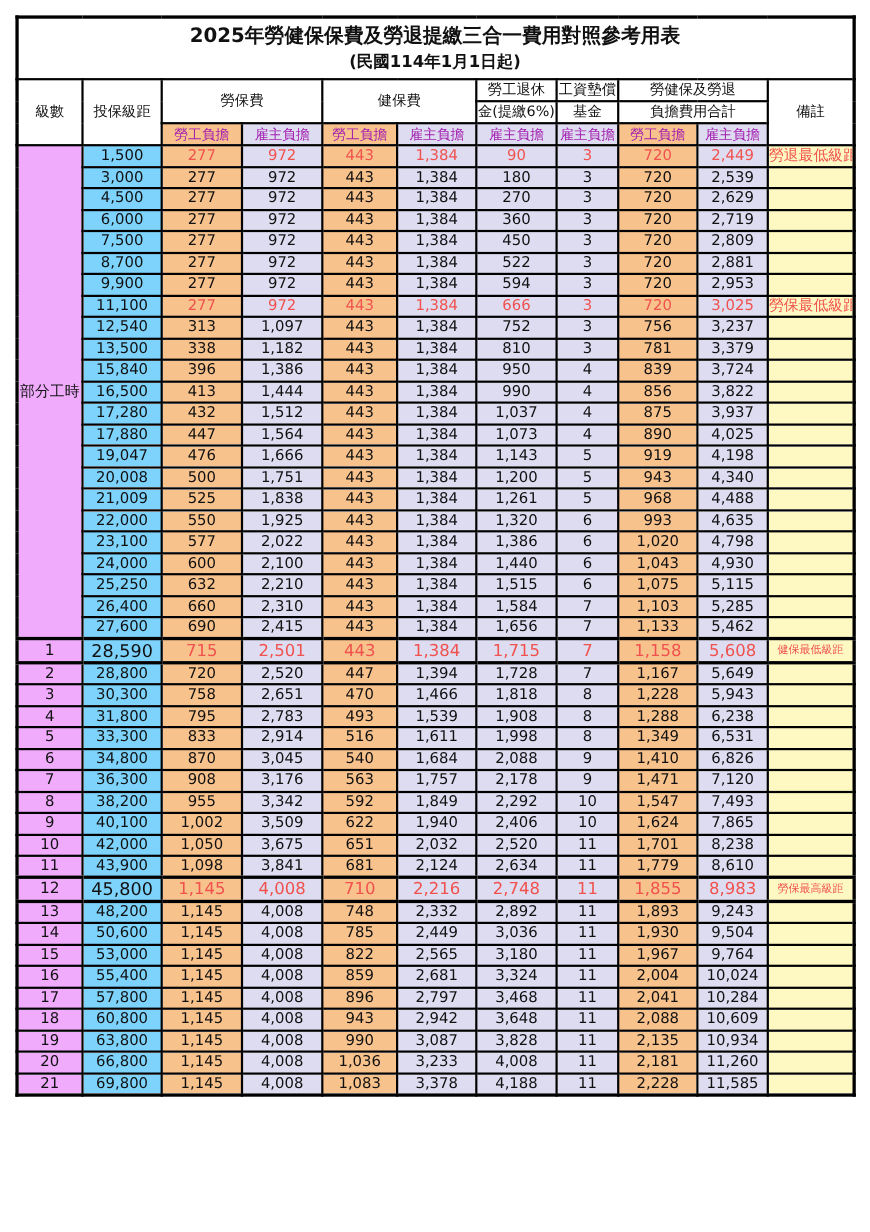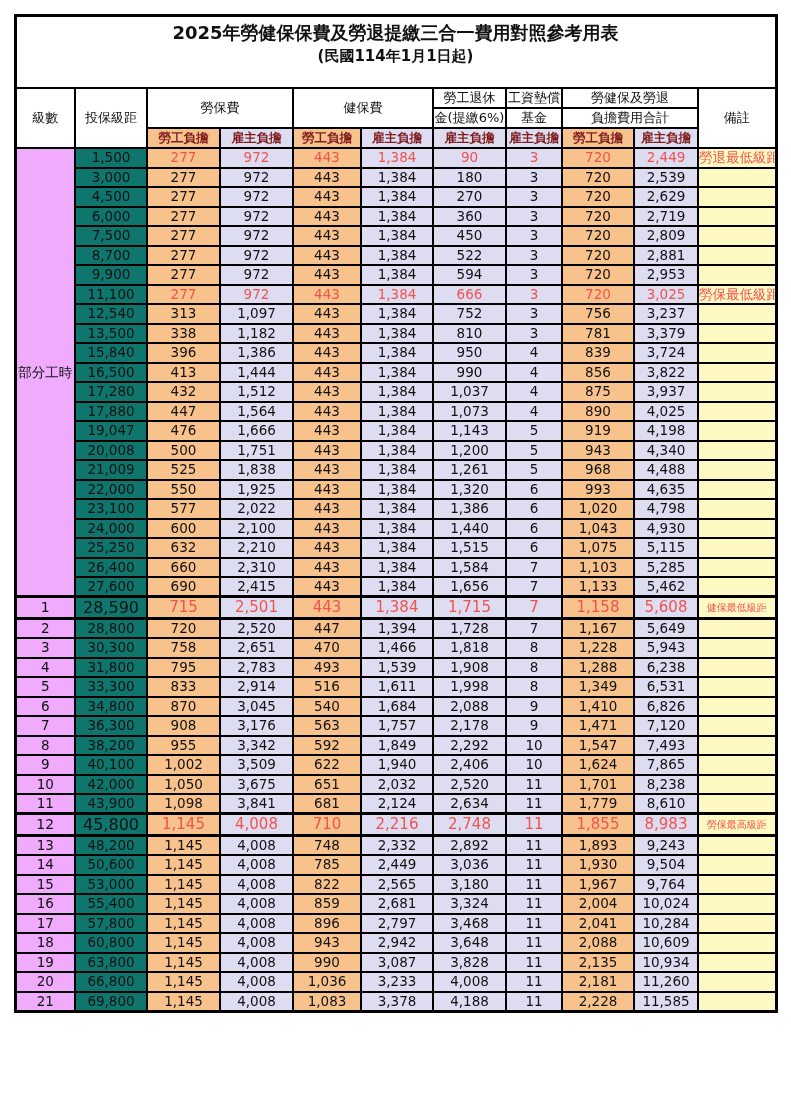--- a/index.html
+++ b/index.html
@@ -19,36 +19,36 @@
   }
   th, td {
     border: 2px solid #000;
     text-align: center;
     vertical-align: middle;
     padding: 0;
     overflow: hidden;
     white-space: nowrap;
   }
   
-  .title-cell { padding: 3px 0 21px; }
+  .title-cell { padding: 3px 0 5px; }
   .title-main { font-size: 18px; font-weight: bold; line-height: 26px; }
   .title-sub  { font-size: 15px; font-weight: bold; line-height: 20px; }
   
   .hgroup th { font-size: 13px; font-weight: normal; height: 20px; line-height: 18px; }
   .sub-row th {
-    font-size: 12.5px; font-weight: bold;
+    font-size: 12.5px; font-weight: normal;
     height: 20px; line-height: 18px;
-    color: #7f1d1d;
+    color: #a21caf;
   }
   .emp-bg { background: #F8C28C; }
   .er-bg  { background: #DEDCF1; }
   
   .data-row td { height: 19.5px; font-size: 13.5px; line-height: 17px; }
   .level-cell   { background: #f0abfc; font-size: 13px; }
-  .bracket-cell { background: #0f766e; font-size: 13.5px; }
+  .bracket-cell { background: #7dd3fc; font-size: 13.5px; }
   .note-cell    { background: #fef9c3; font-size: 10px; color: #F0524E; letter-spacing: 0; }
   .hl { color: #F0524E; }
   .special td { border-top-width: 3px; border-bottom-width: 3px; height: 22px; font-size: 15px; }
   .special .bracket-cell { font-weight: normal; font-size: 16px; }
   .special .level-cell { font-size: 14px; font-weight: normal; }
   .special .note-cell { font-size: 10px; }
 </style>
 </head>
 <body>
 

